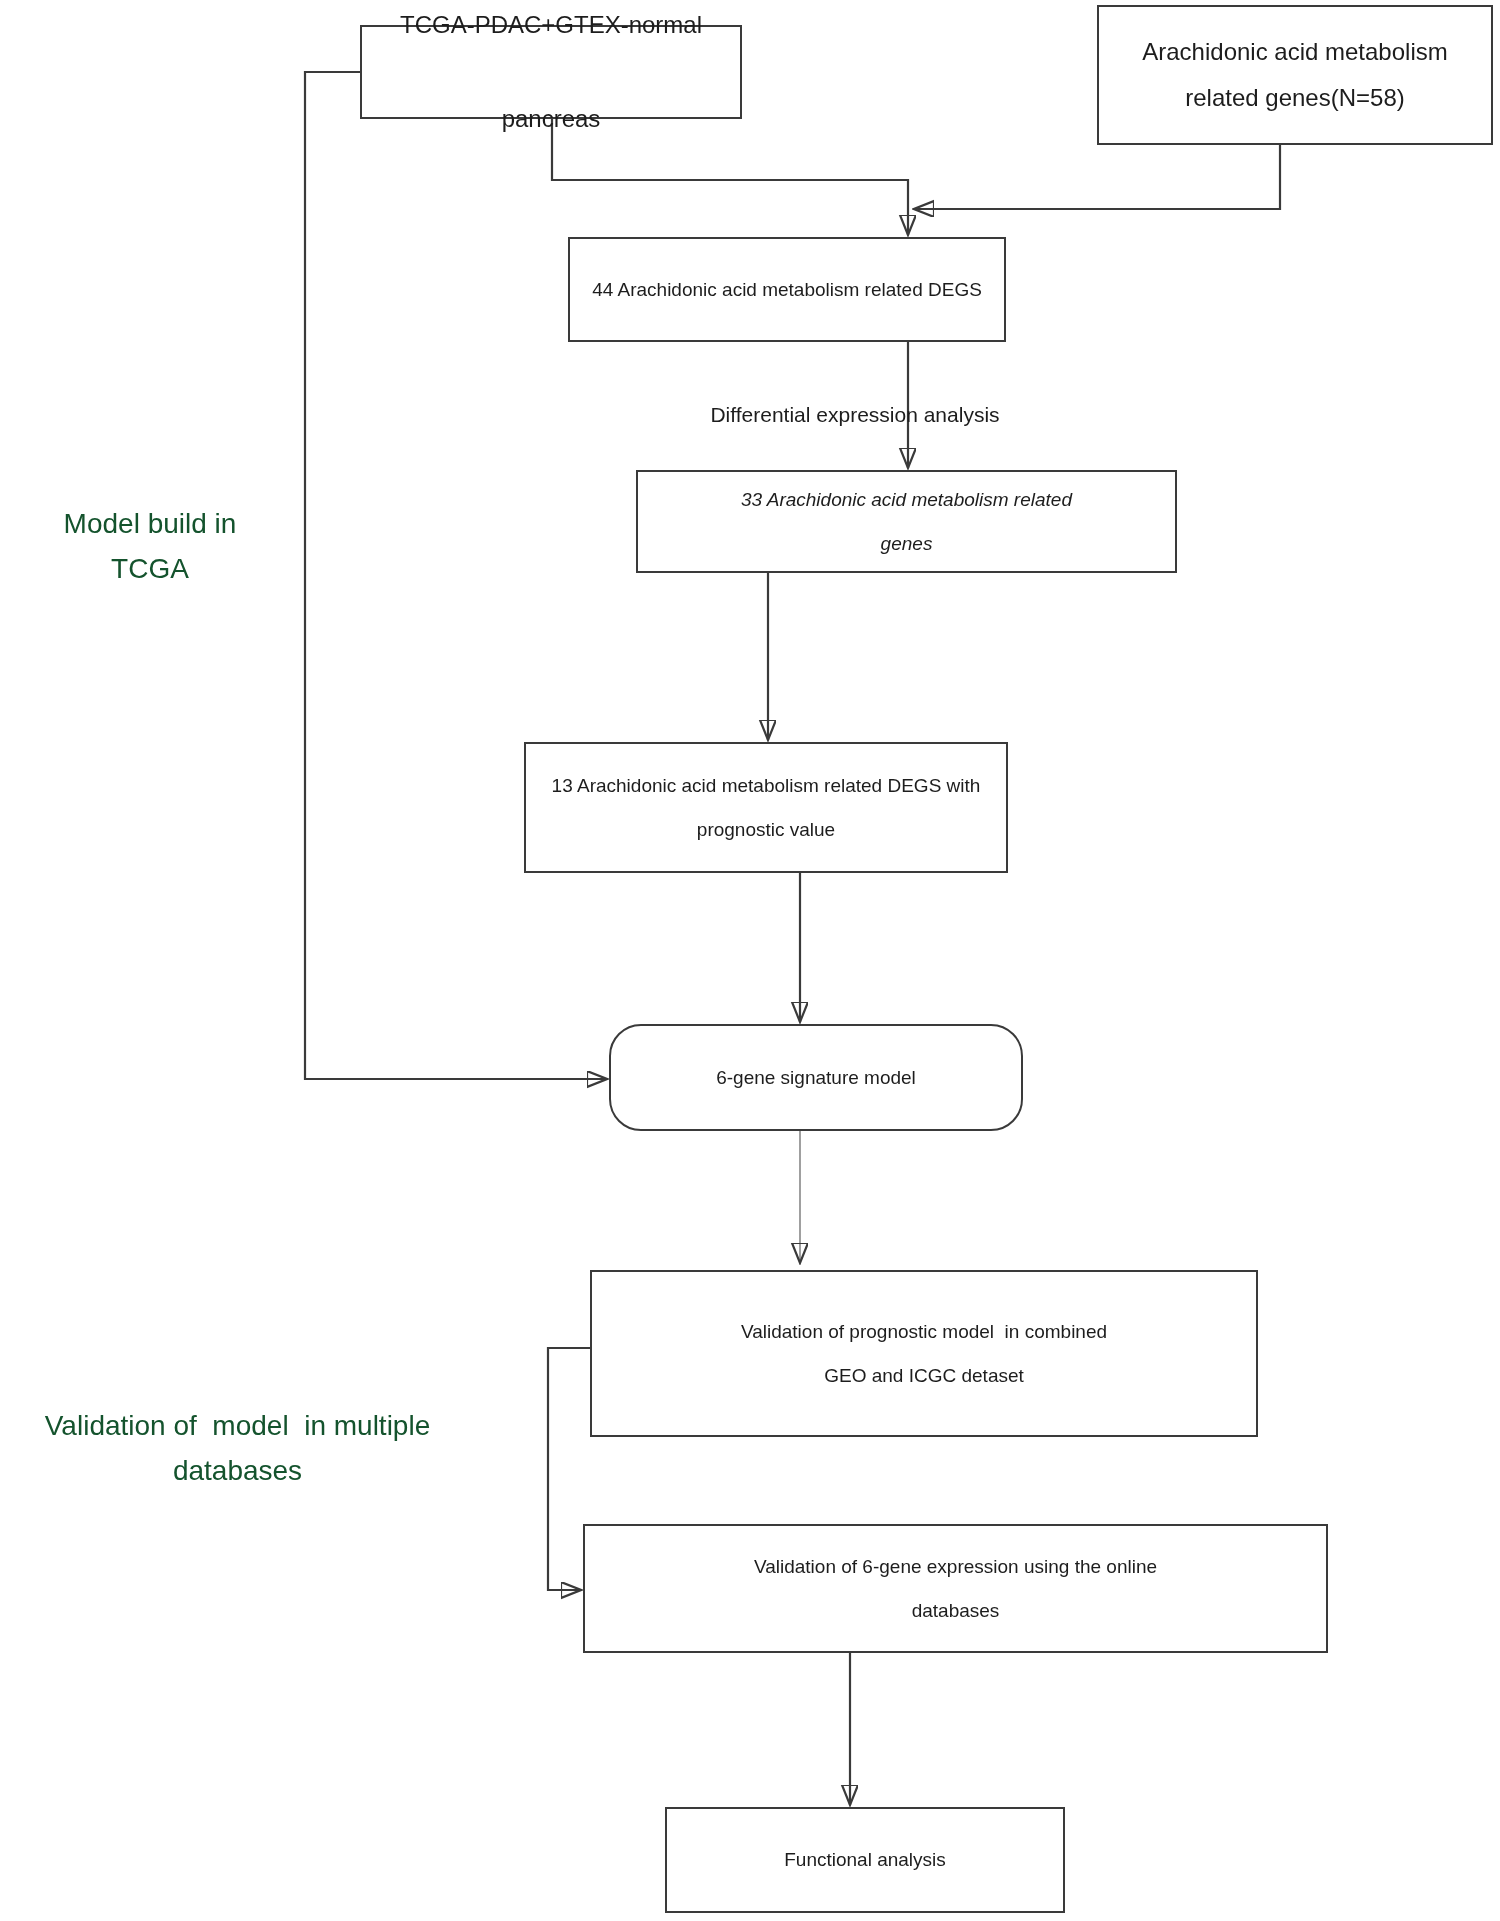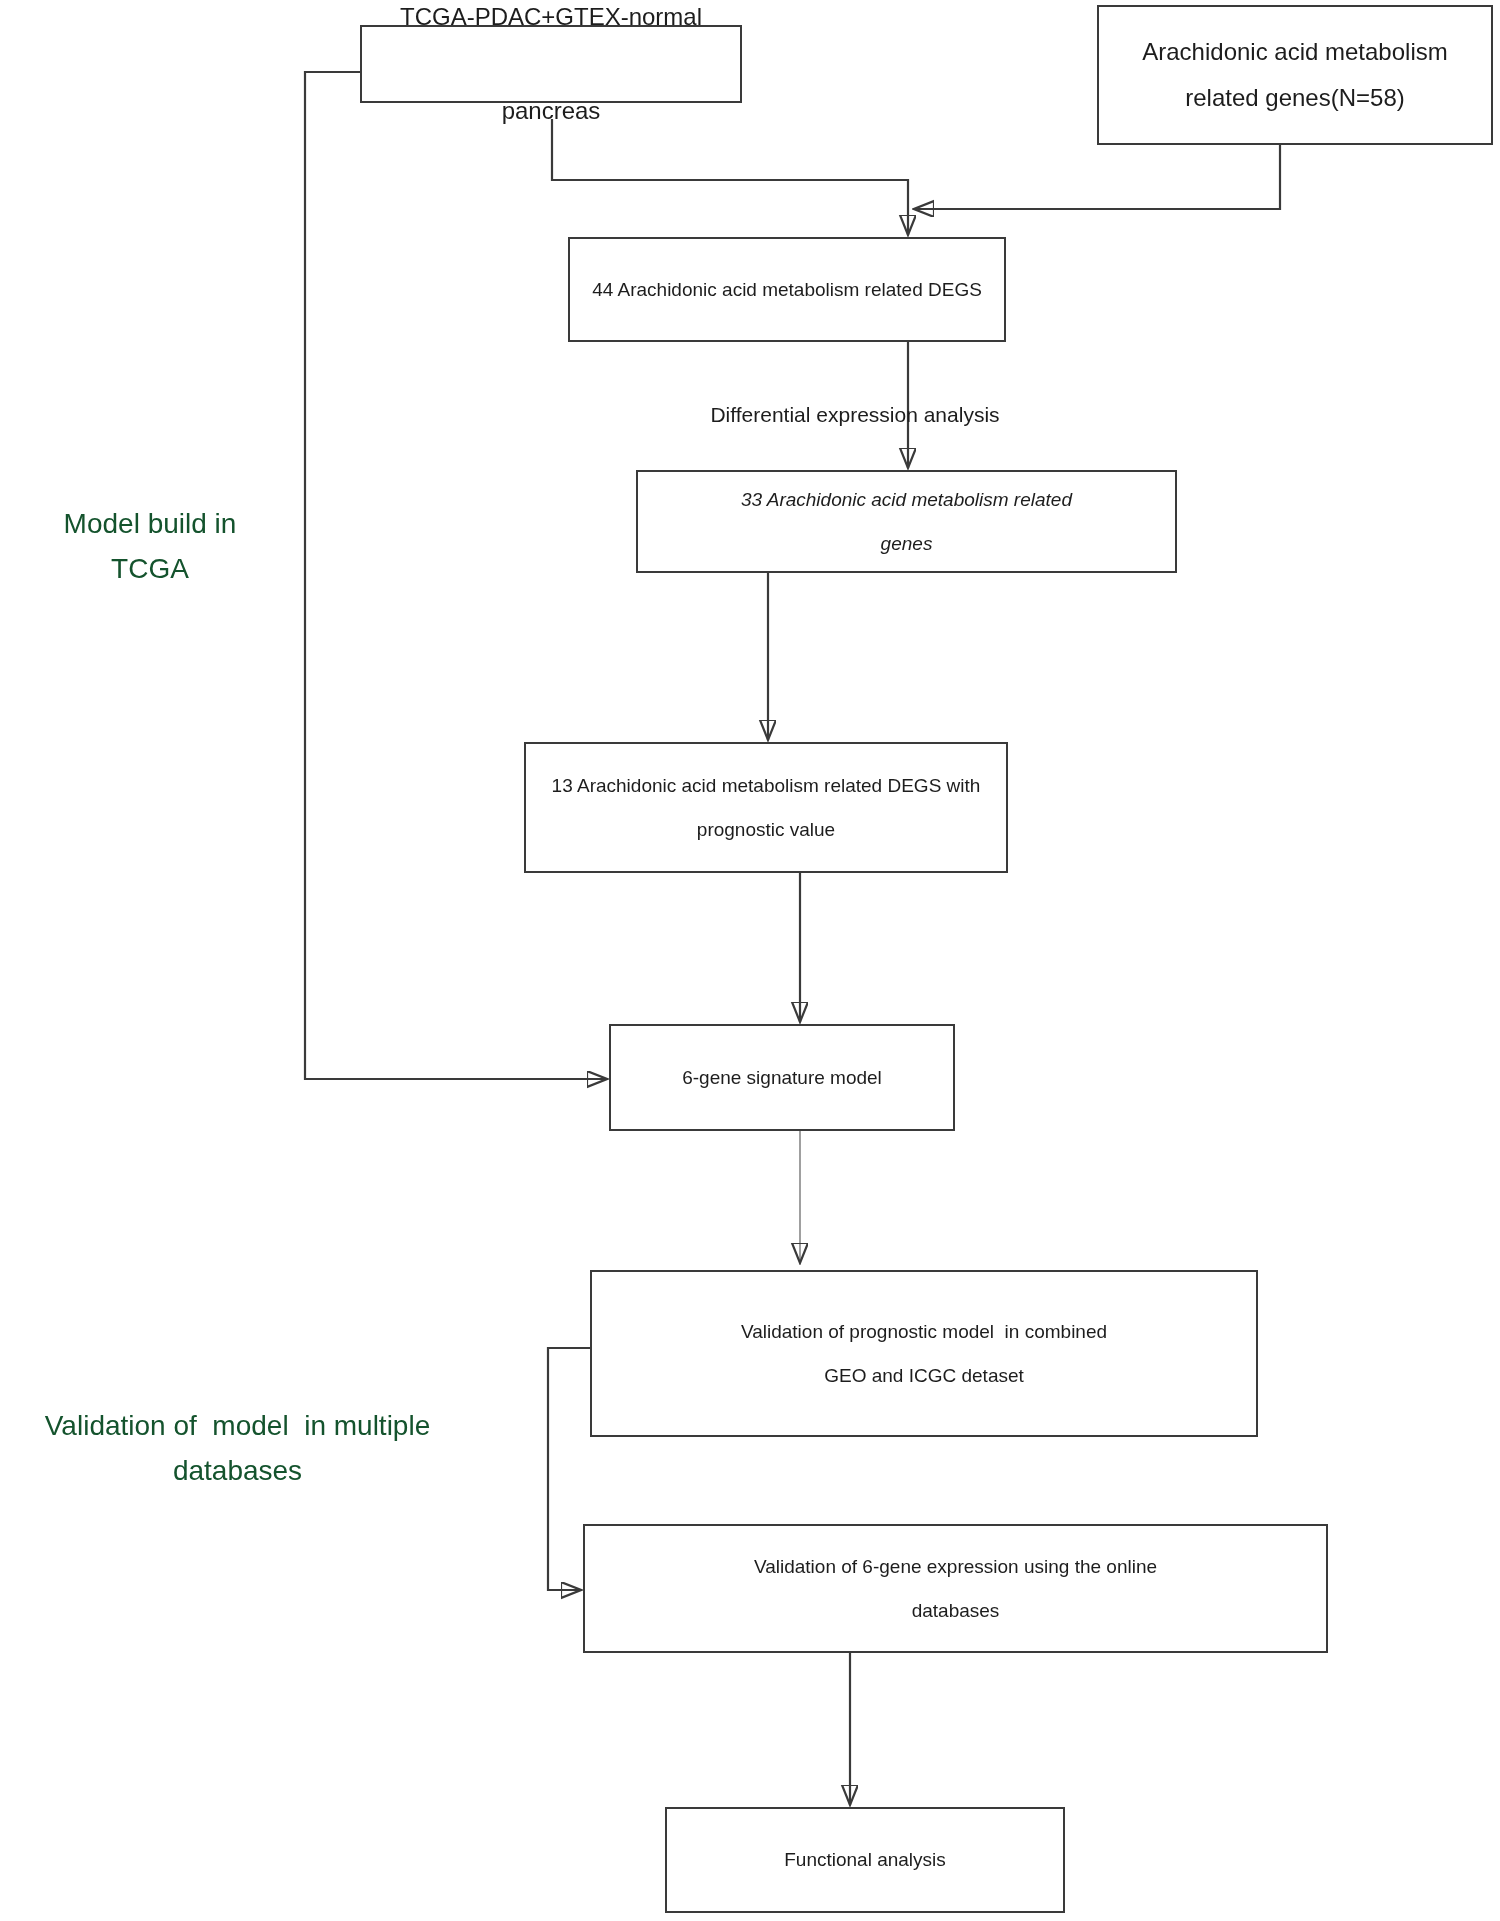--- a/index.html
+++ b/index.html
@@ -20,26 +20,26 @@
     border:2px solid #3a3a3a;
     background:#ffffff;
     display:flex;flex-direction:column;
     justify-content:center;align-items:center;
     text-align:center;
     font-size:19px;
     line-height:44px;
   }
   .node .bl{white-space:pre;}
   .big{font-size:24px;line-height:46px;}
-  .n-tcga{left:360px;top:25px;width:382px;height:78px;gap:48px;}
+  .n-tcga{left:360px;top:25px;width:382px;height:94px;gap:48px;}
   .n-genes58{left:1097px;top:5px;width:396px;height:140px;}
   .n-degs44{left:568px;top:237px;width:438px;height:105px;}
   .n-genes33{left:636px;top:470px;width:541px;height:103px;font-style:italic;}
   .n-degs13{left:524px;top:742px;width:484px;height:131px;}
-  .n-model6{left:609px;top:1024px;width:346px;height:107px;}
+  .n-model6{left:609px;top:1024px;width:414px;height:107px;border-radius:32px;}
   .n-val-combined{left:590px;top:1270px;width:668px;height:167px;}
   .n-val-online{left:583px;top:1524px;width:745px;height:129px;}
   .n-functional{left:665px;top:1807px;width:400px;height:106px;}
   .side-label{
     position:absolute;
     text-align:center;
     font-size:28px;
     line-height:45px;
     color:#14532d;
   }

